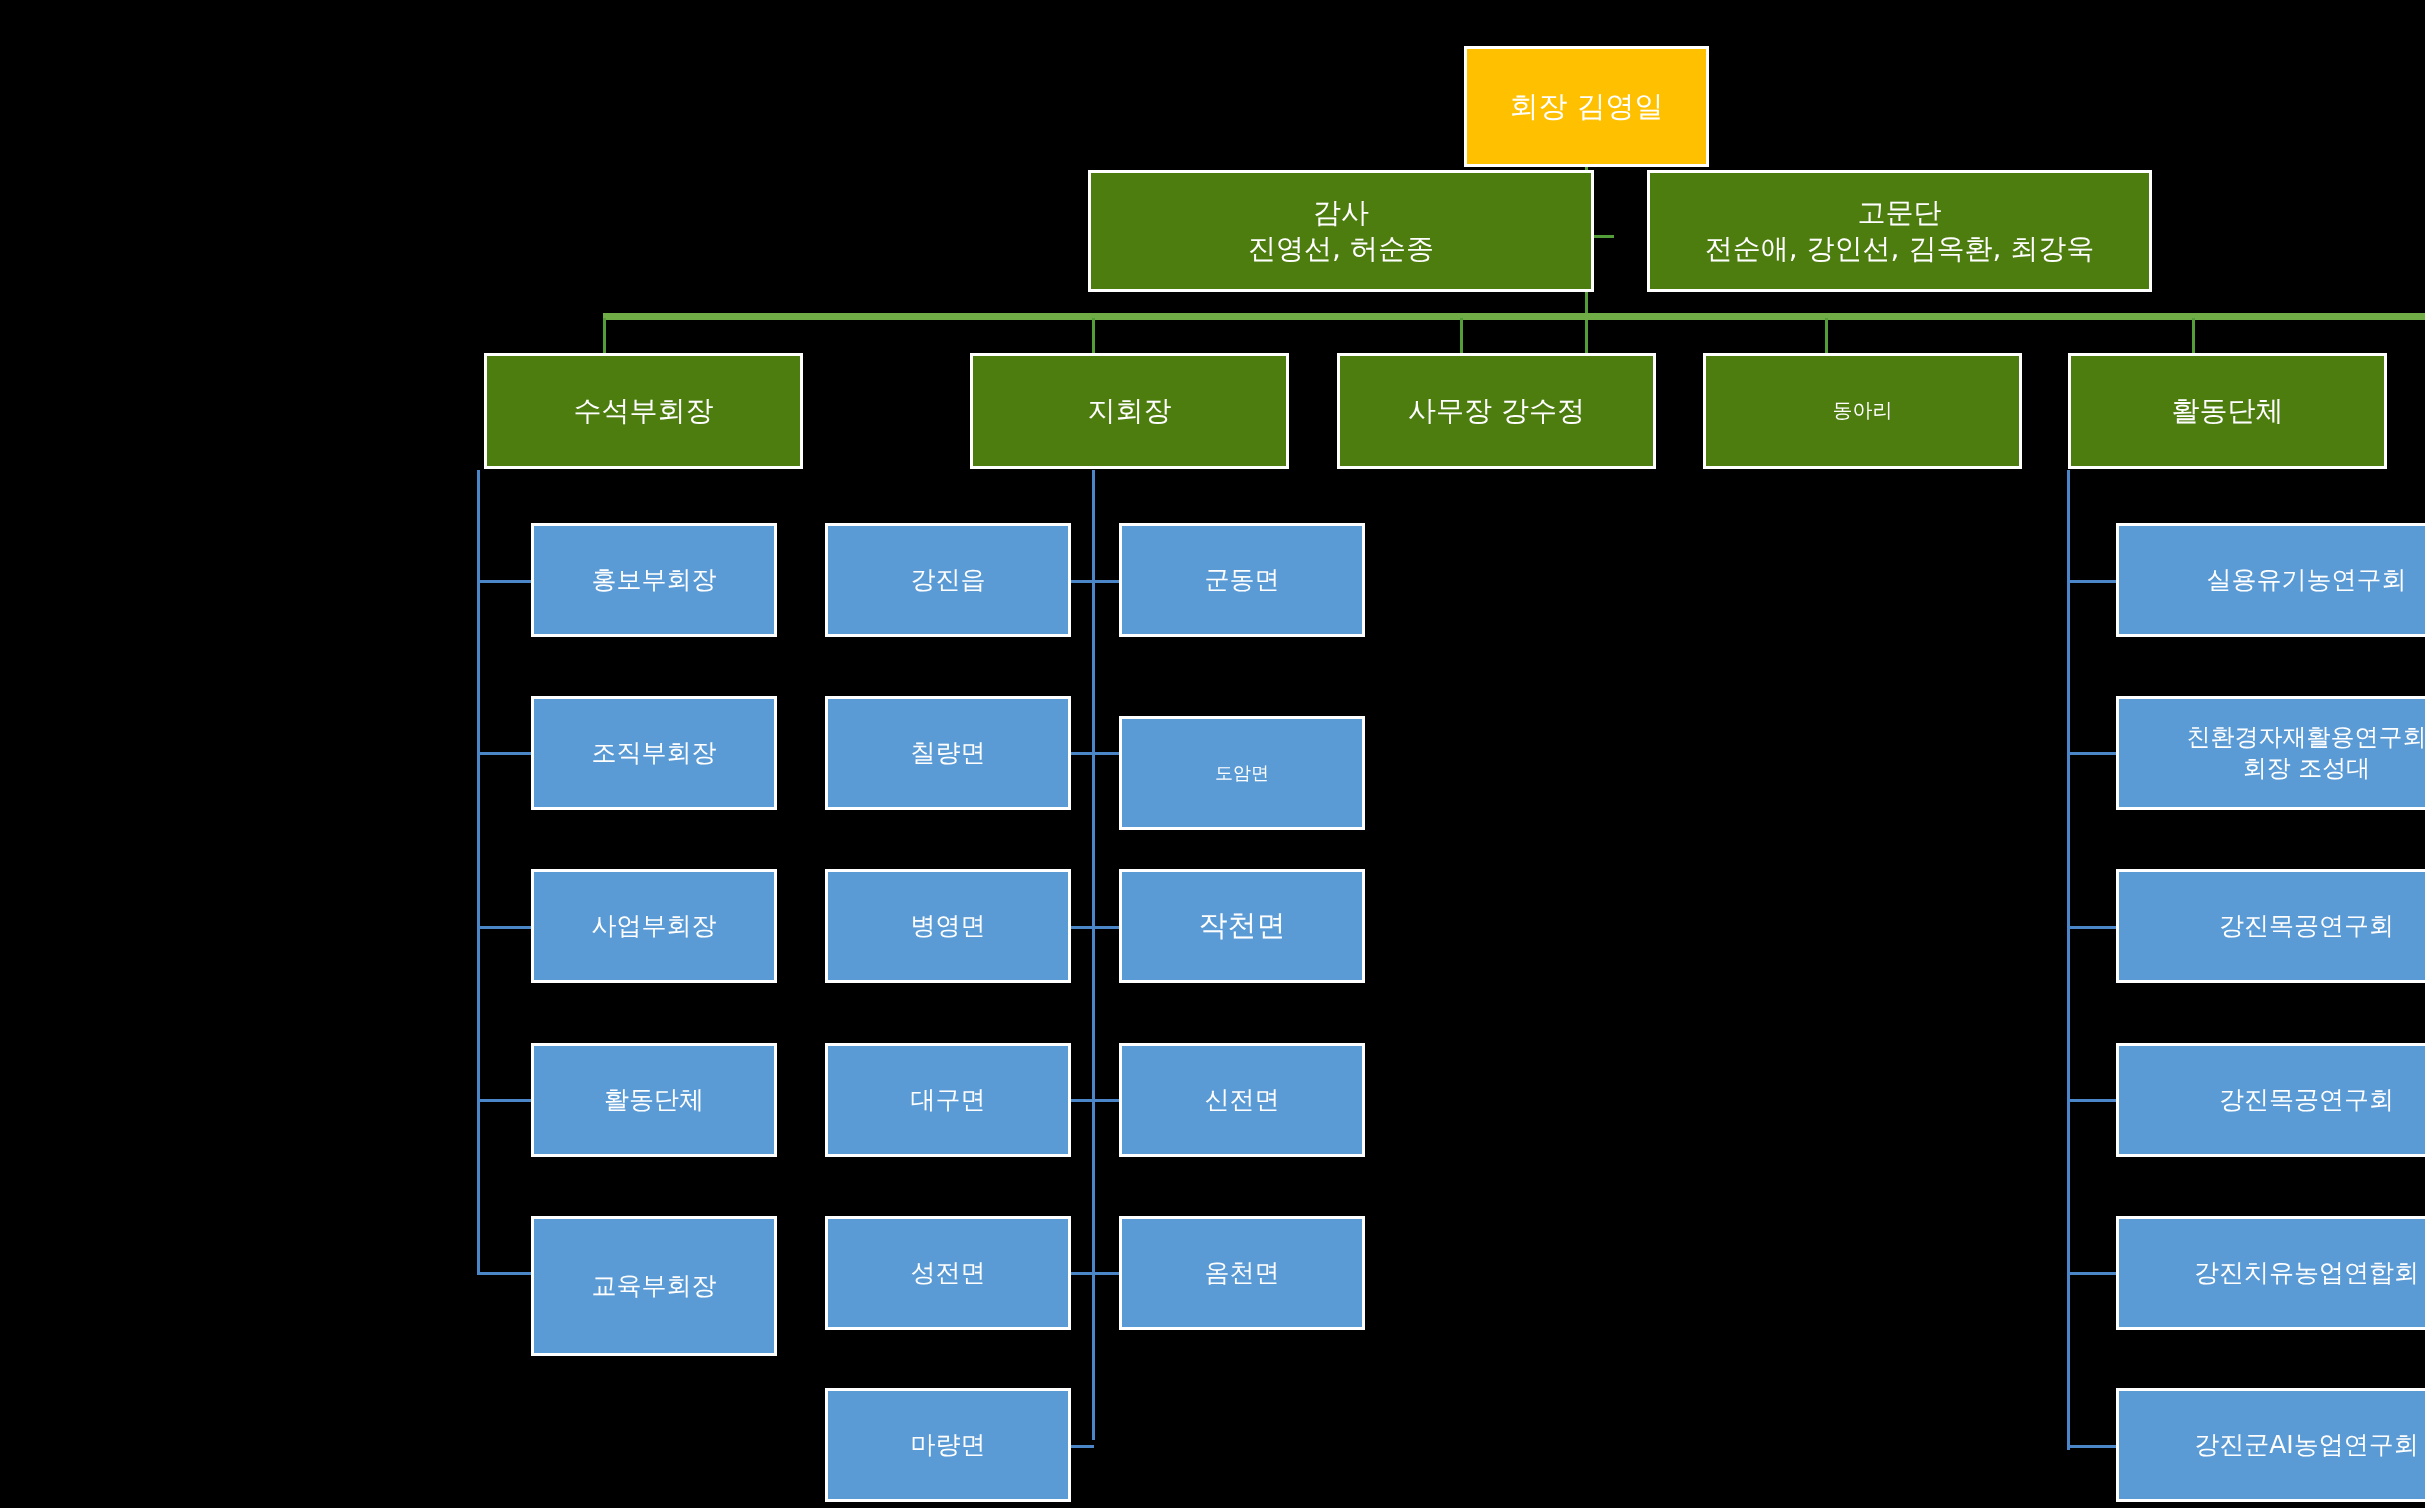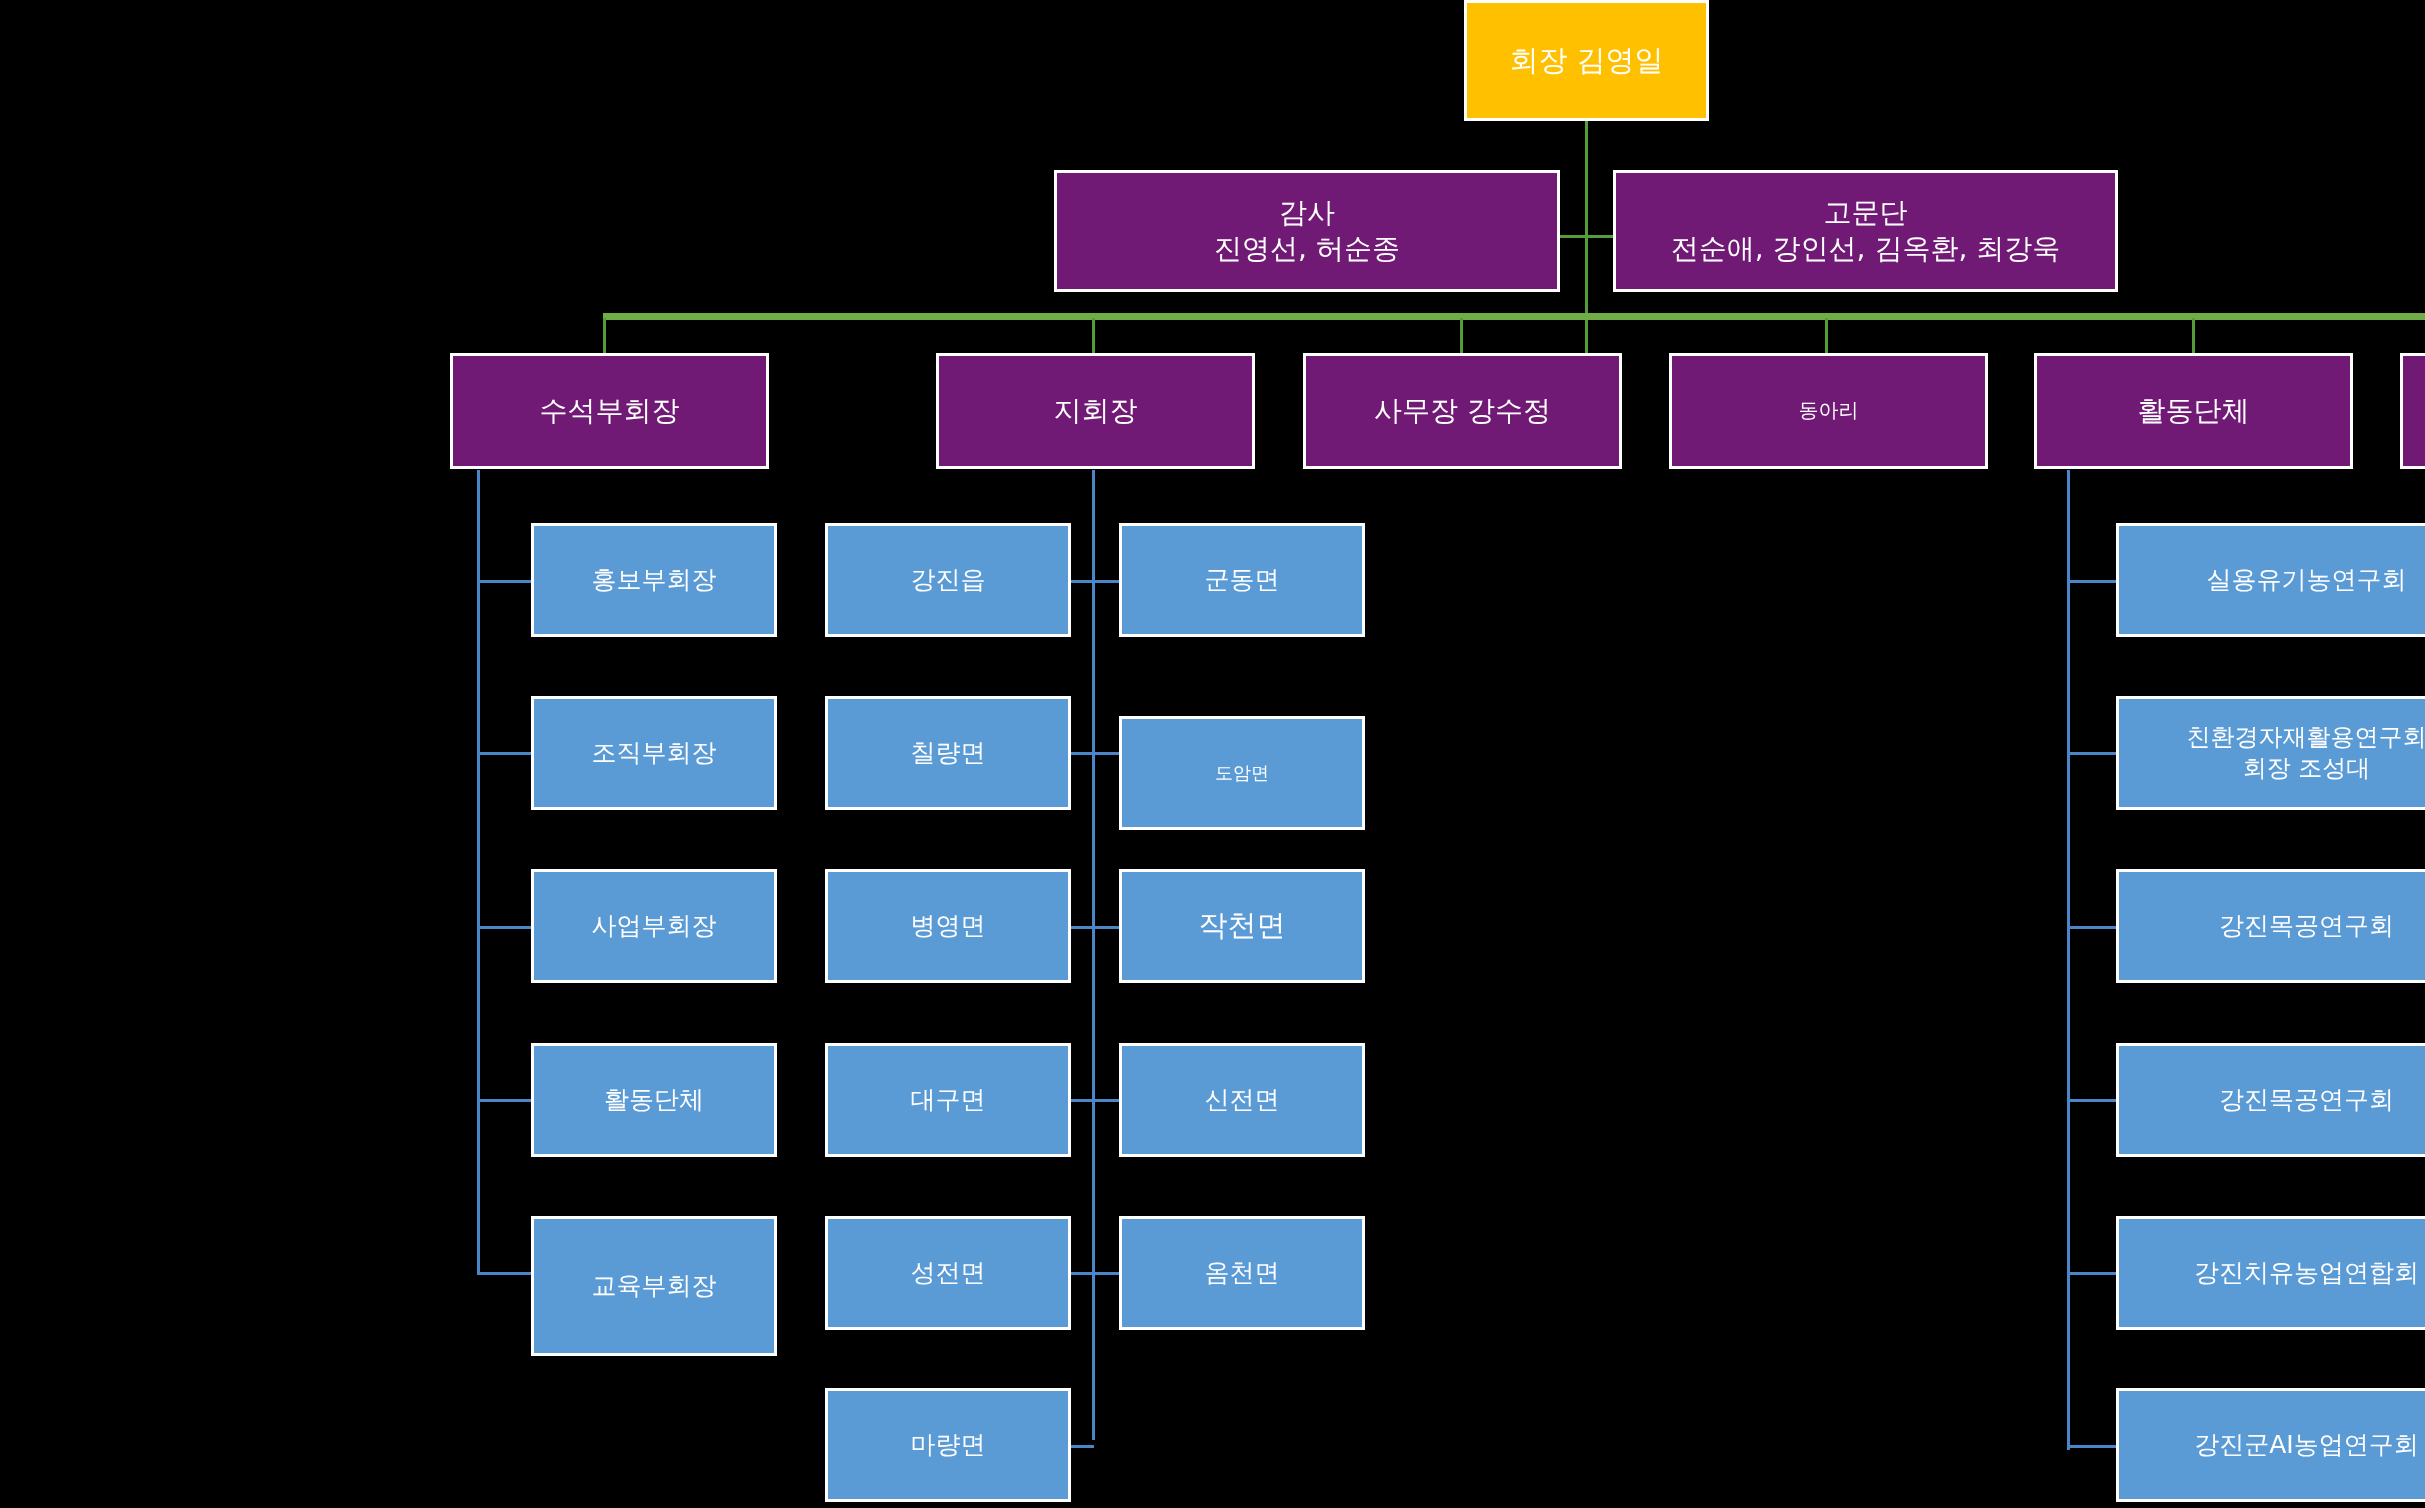--- a/index.html
+++ b/index.html
@@ -13,23 +13,23 @@
     position:absolute;
     box-sizing:border-box;
     display:flex;align-items:center;justify-content:center;
     text-align:center;
     color:#fff;
     border:3.4px solid #fff;
     line-height:1.28;
     z-index:5;
     padding:0 3.9px;
   }
-  .node.green{background:#701a75;}
+  .node.green{background:#4d7c0f;margin-left:34px;}
   .node.blue{background:#5B9BD5;}
-  .node.yellow{background:#FFC000;}
+  .node.yellow{background:#FFC000;margin-top:46px;}
 
   .node .lbl{display:block;white-space:pre-line;}
 
   .line{position:absolute;z-index:1;}
   .line.v{width:3.4px;}
   .line.h{height:3.4px;}
   .line.green{background:#549E3A;}
   .line.greenbar{background:#70AD47;}
   .line.blue{background:#4A86C8;}
 </style>

